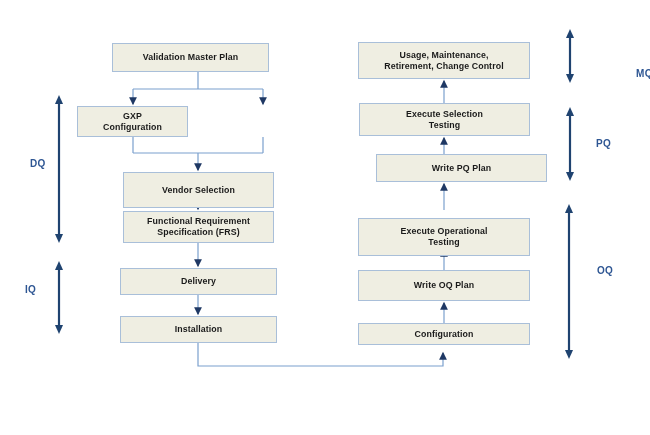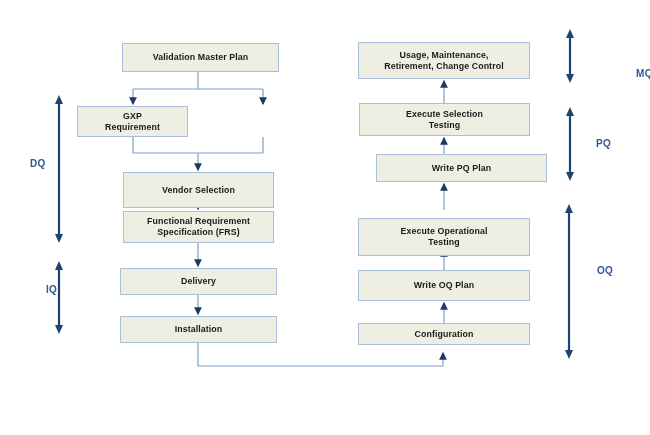--- a/index.html
+++ b/index.html
@@ -76,26 +76,26 @@
       <polygon class="phase-tip" points="570,107 566,116 574,116"></polygon>
       <polygon class="phase-tip" points="570,181 566,172 574,172"></polygon>
     </g>
     <g>
       <line class="phase-line" x1="569" y1="211" x2="569" y2="352"></line>
       <polygon class="phase-tip" points="569,204 565,213 573,213"></polygon>
       <polygon class="phase-tip" points="569,359 565,350 573,350"></polygon>
     </g>
   </svg>
 
-  <div class="node" style="left:122px;top:43px;width:157px;height:29px">
+  <div class="node" style="left:112px;top:43px;width:157px;height:29px">
     <span>Validation Master Plan</span>
   </div>
   <div class="node" style="left:77px;top:106px;width:111px;height:31px">
     <span>GXP
-Requirement</span>
+Configuration</span>
   </div>
   <div class="node" style="left:123px;top:172px;width:151px;height:36px">
     <span>Vendor Selection</span>
   </div>
   <div class="node" style="left:123px;top:211px;width:151px;height:32px">
     <span>Functional Requirement
 Specification (FRS)</span>
   </div>
   <div class="node" style="left:120px;top:268px;width:157px;height:27px">
     <span>Delivery</span>
@@ -120,18 +120,18 @@
 Testing</span>
   </div>
   <div class="node" style="left:358px;top:270px;width:172px;height:31px">
     <span>Write OQ Plan</span>
   </div>
   <div class="node" style="left:358px;top:323px;width:172px;height:22px">
     <span>Configuration</span>
   </div>
 
   <div class="phase-label" style="left:30px;top:158px;">DQ</div>
-  <div class="phase-label" style="left:46px;top:284px;">IQ</div>
+  <div class="phase-label" style="left:25px;top:284px;">IQ</div>
   <div class="phase-label" style="left:596px;top:68px;padding-left:40px;">MQ</div>
   <div class="phase-label" style="left:596px;top:138px;">PQ</div>
   <div class="phase-label" style="left:597px;top:265px;">OQ</div>
 
 </div>
 
 </body></html>

